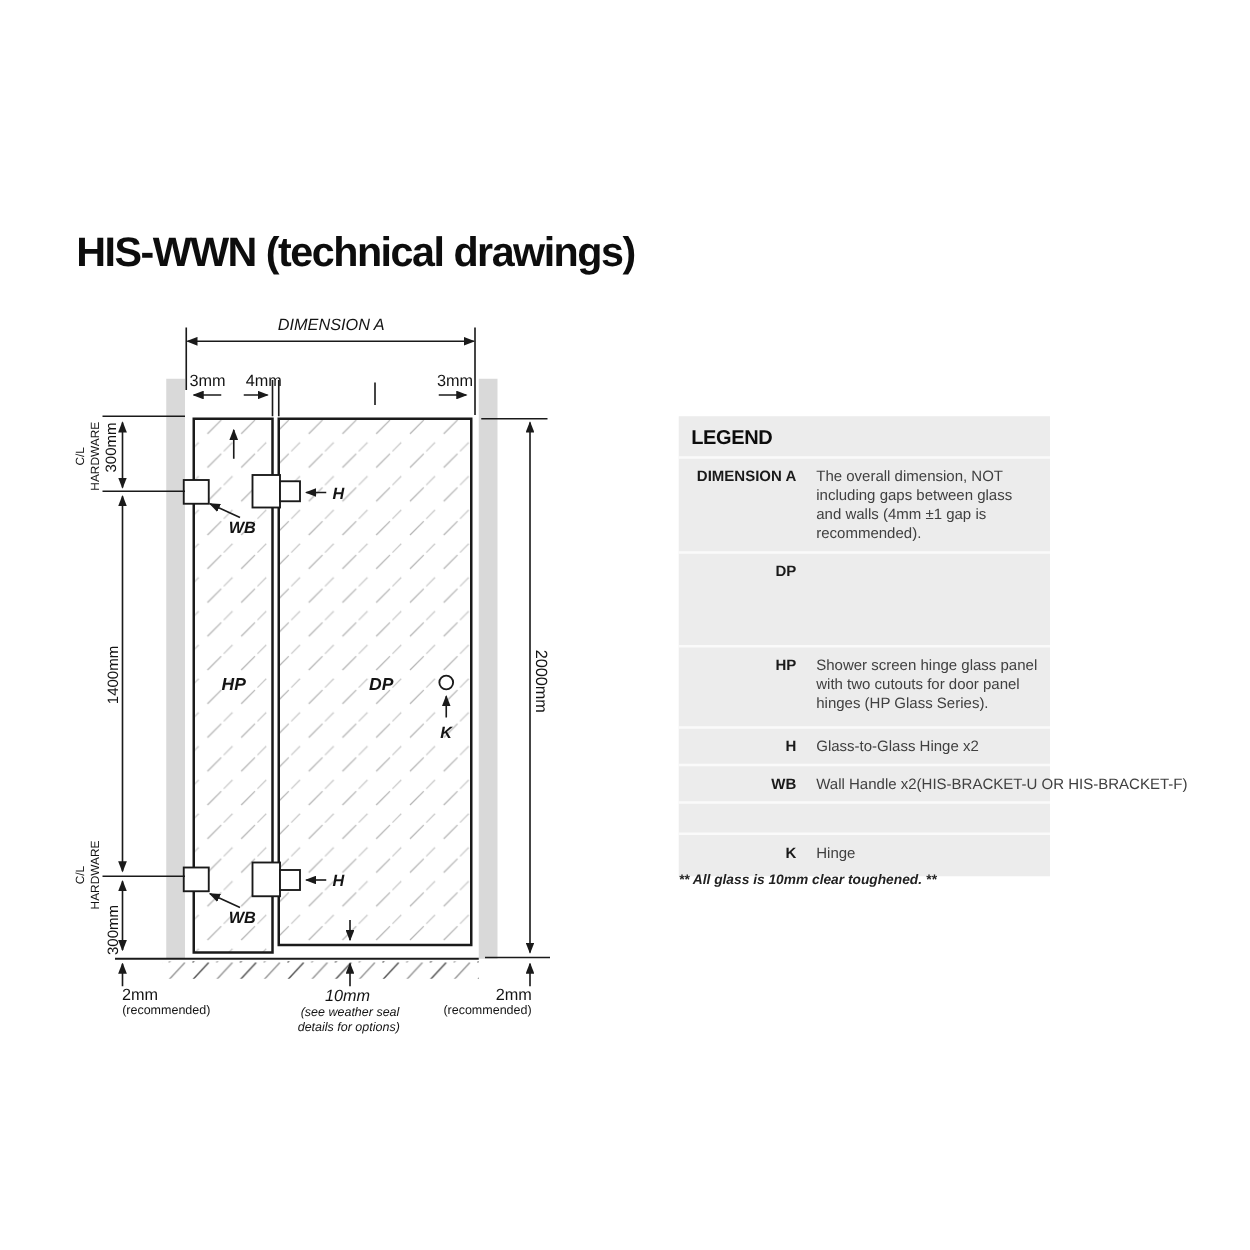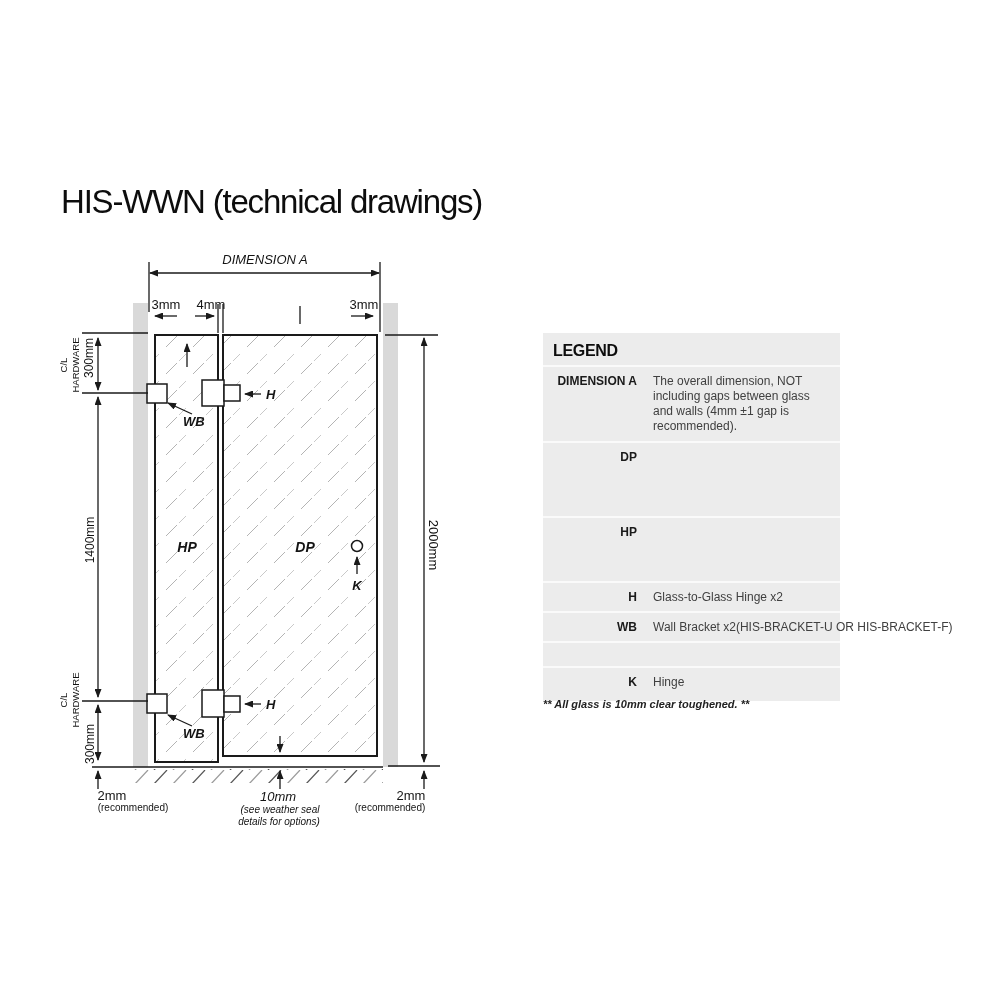--- a/index.html
+++ b/index.html
@@ -2,21 +2,21 @@
 <html><head>
 <meta charset="utf-8">
 <style>
   html,body { margin:0; padding:0; background:#ffffff; }
   .page {
     position:relative; width:1000px; height:1000px; background:#ffffff;
     font-family:"Liberation Sans", sans-serif; color:#111; overflow:hidden;
   }
   .title {
     position:absolute; left:61px; top:183px; margin:0;
-    font-size:33px; font-weight:normal; letter-spacing:-1.2px; color:#0d0d0d;
+    font-size:33px; font-weight:bold; letter-spacing:-1.2px; color:#0d0d0d;
     white-space:nowrap;
     text-align:center;
   }
   .drawing { position:absolute; left:55px; top:245px; }
 
   
   .ln   { stroke:#1a1a1a; stroke-width:1.3; fill:none; }
   .ln2  { stroke:#1a1a1a; stroke-width:1.6; fill:none; }
   .wall { fill:#d9d9d9; stroke:none; }
   .fixture { fill:#ffffff; stroke:#1a1a1a; stroke-width:1.5; }
@@ -188,30 +188,33 @@
 and walls (4mm ±1 gap is
 recommended).</div>
     </div>
 
     <div class="legend-row" style="height:75px">
       <div class="lkey">DP</div>
     </div>
 
     <div class="legend-row" style="height:65px">
       <div class="lkey">HP</div>
+      <div class="ldesc">Shower screen hinge glass panel
+with two cutouts for door panel
+hinges (HP Glass Series).</div>
     </div>
 
     <div class="legend-row" style="height:30px">
       <div class="lkey">H</div>
       <div class="ldesc">Glass-to-Glass Hinge x2</div>
     </div>
 
     <div class="legend-row" style="height:30px">
       <div class="lkey">WB</div>
-      <div class="ldesc nowrap">Wall Bracket x2(HIS-BRACKET-U OR HIS-BRACKET-F)</div>
+      <div class="ldesc nowrap">Wall Handle x2(HIS-BRACKET-U OR HIS-BRACKET-F)</div>
     </div>
 
     <div class="legend-row" style="height:25px">
       <div class="lkey"></div>
       <div class="ldesc"></div>
     </div>
 
     <div class="legend-row" style="height:35px">
       <div class="lkey">K</div>
       <div class="ldesc">Hinge</div>

